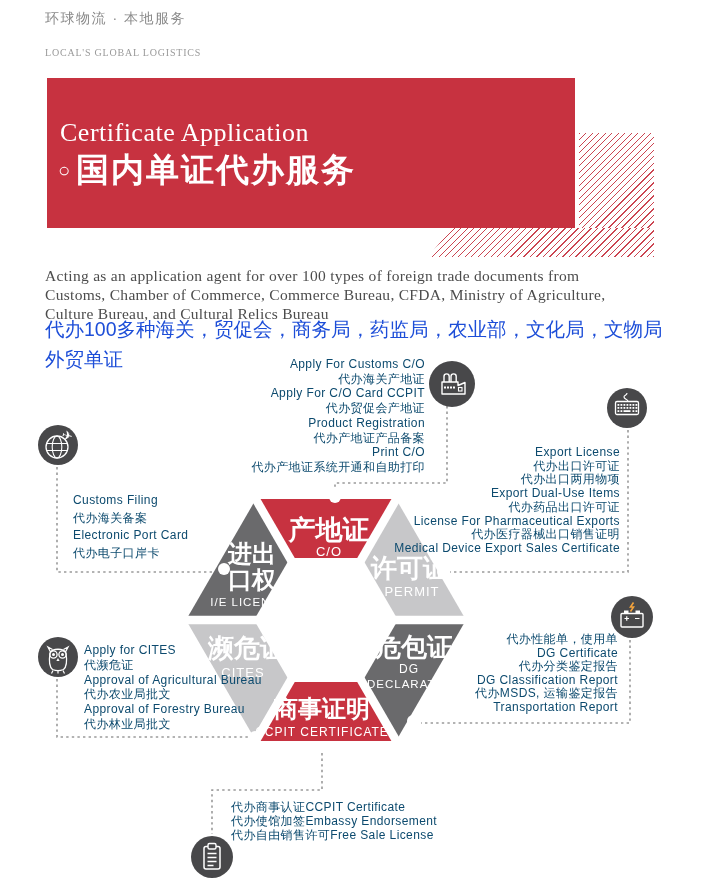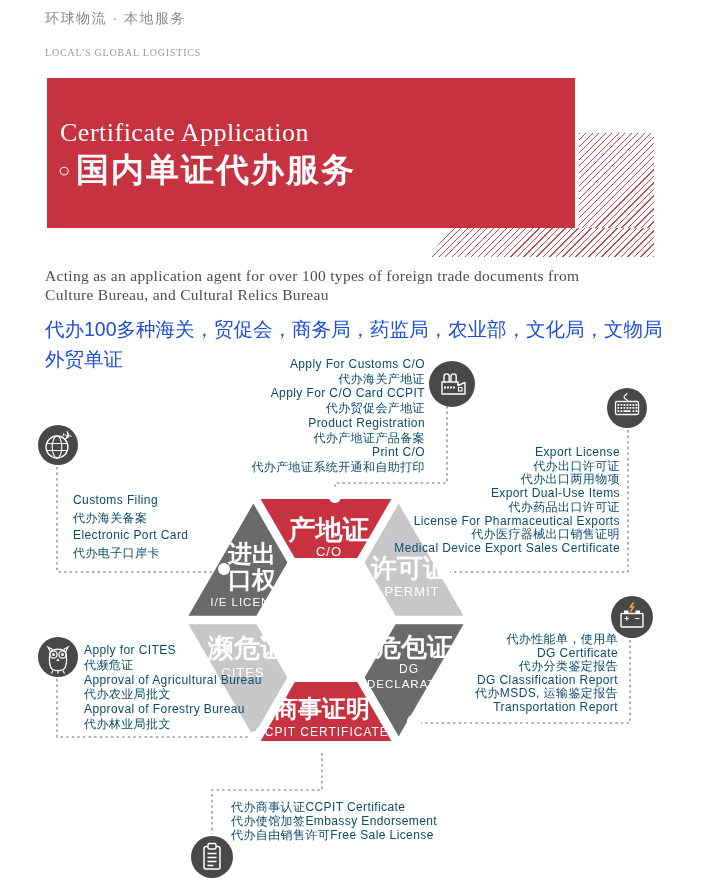--- a/index.html
+++ b/index.html
@@ -55,20 +55,21 @@
 
   <div class="abs banner"></div>
   <div class="abs banner-en">Certificate Application</div>
   <div class="abs banner-cn"><span class="banner-bullet">○</span><span>国内单证代办服务</span></div>
 
   <div class="abs stripes stripe-square"></div>
   <div class="abs stripes stripe-band"></div>
 
   <div class="abs intro-en">
     <div>Acting as an application agent for over 100 types of foreign trade documents from</div>
+    <div>Customs, Chamber of Commerce, Commerce Bureau, CFDA, Ministry of Agriculture,</div>
     <div>Culture Bureau, and Cultural Relics Bureau</div>
   </div>
   <div class="abs intro-cn">
     <div>代办100多种海关，贸促会，商务局，药监局，农业部，文化局，文物局</div>
     <div>外贸单证</div>
   </div>
 
   <svg class="abs" style="left:0;top:0;" width="701" height="881" viewBox="0 0 701 881">
 
     <g fill="none" stroke="#9a9a9a" stroke-width="1.6" stroke-dasharray="2.4 3.2">

